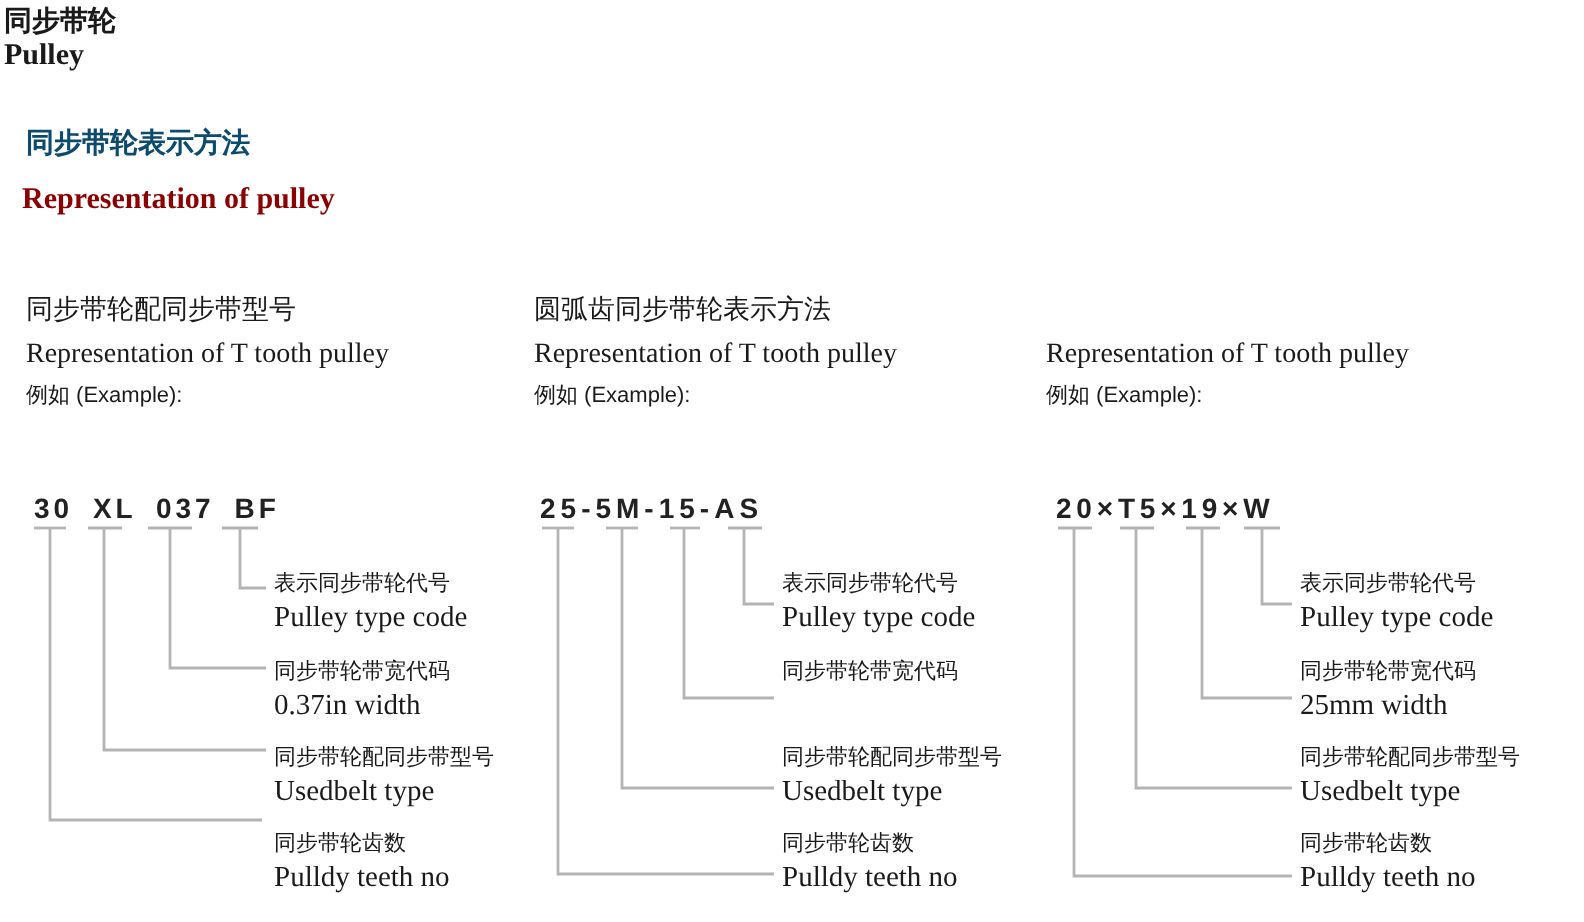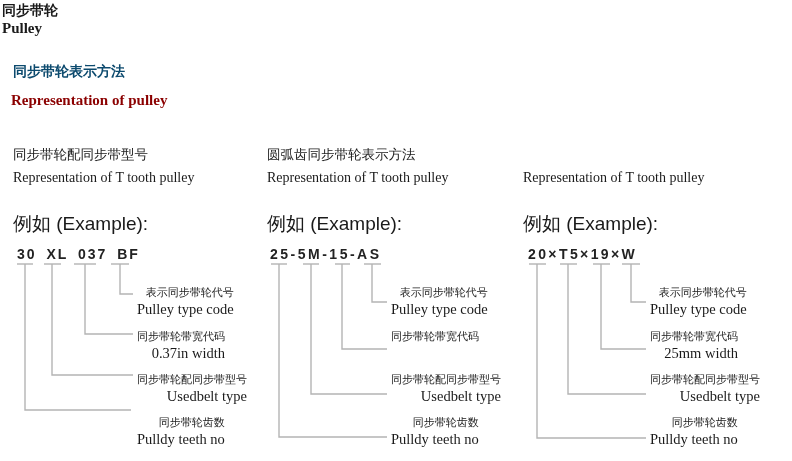--- a/index.html
+++ b/index.html
@@ -1,38 +1,38 @@
 <!DOCTYPE html>
 <html><head>
 <meta charset="utf-8">
 <style>
   html, body { margin:0; padding:0; background:#fff; }
   .page {
     position:relative; width:792px; height:461px; background:#ffffff;
-    font-family:"Liberation Sans", sans-serif; color:#1a1a1a; overflow:hidden;text-align:right;
+    font-family:"Liberation Sans", sans-serif; color:#1a1a1a; overflow:hidden;
   }
   .abs { position:absolute; white-space:nowrap; }
   .serif { font-family:"Liberation Serif", "DejaVu Serif", serif; }
 
   .title-zh { left:2px; top:2px; font-size:14px; font-weight:bold; }
   .title-en { left:2px; top:20px; font-size:15px; font-weight:bold; }
 
   .sec-zh { left:13px; top:63px; font-size:14px; font-weight:bold; color:#0c4a6e; }
   .sec-en { left:11px; top:92px; font-size:15px; font-weight:bold; color:#8b0000; }
 
   
   .cx1 { left:13px; }  .cx2 { left:267px; }  .cx3 { left:523px; }
   
   .lx1 { left:137px; } .lx2 { left:391px; } .lx3 { left:650px; }
   
   .r1 { top:283px; } .r2 { top:327px; } .r3 { top:370px; } .r4 { top:413px; }
 
   .col-header-zh { top:146px; font-size:13.5px; }
   .col-header-en { top:170px; font-size:14px; }
-  .example-label { top:211px; font-size:19px; }
+  .example-label { top:190px; font-size:11px; }
 
   .code { top:246px; font-size:14px; font-weight:bold; color:#222; }
   .code1 { left:17px;  letter-spacing:2px;   word-spacing:4px; }
   .code2 { left:270px; letter-spacing:2.5px; }
   .code3 { left:528px; letter-spacing:2.4px; }
 
   .label-block { line-height:18px; }
   .label-zh { font-size:11px; }
   .label-en { font-family:"Liberation Serif", "DejaVu Serif", serif; font-size:14.5px; line-height:16px; }
 

